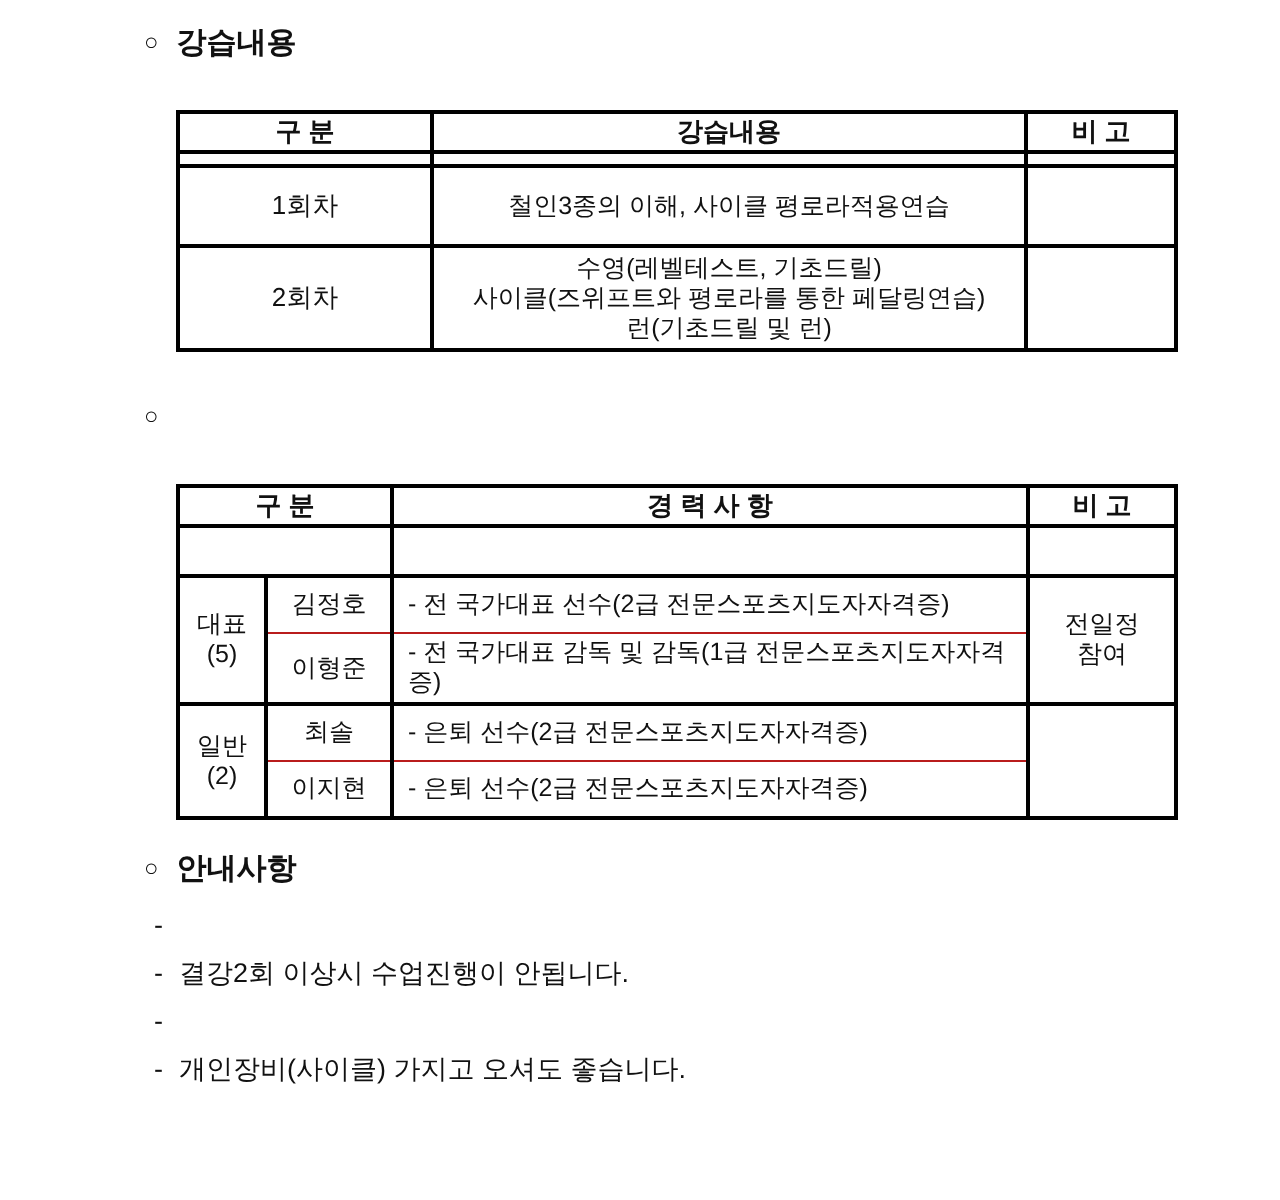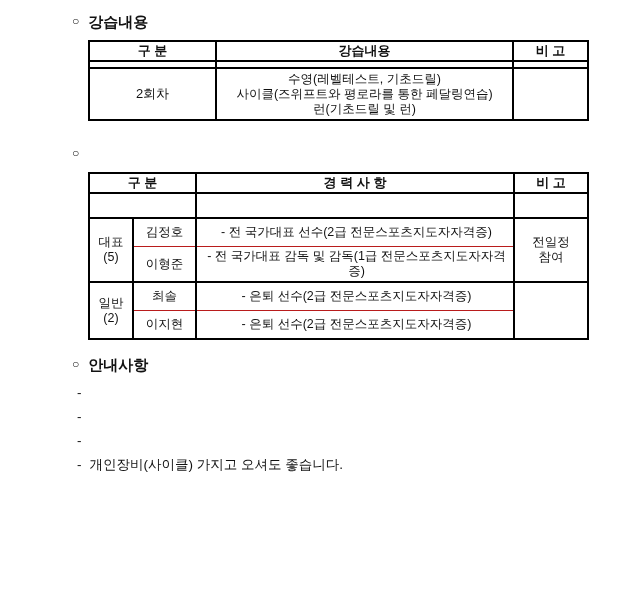--- a/index.html
+++ b/index.html
@@ -11,39 +11,39 @@
   }
   
   .section-heading{
     display:flex;align-items:center;gap:9px;
     margin-left:72px;font-size:15px;font-weight:bold;line-height:18px;
   }
   .section-heading .bullet{font-size:12px;font-weight:normal;transform:translateY(-1px);}
   
   table.doc-table{
     border-collapse:collapse;table-layout:fixed;
-    margin:9px 0 0 88px;width:499px;
+    margin:24px 0 0 88px;width:499px;
     font-size:13px;text-align:center;color:#111;
   }
   .doc-table th,.doc-table td{
     border:2px solid #000;vertical-align:middle;
     padding:2px 4px;line-height:1.2;overflow:hidden;
   }
   .doc-table th{font-weight:bold;height:16px;padding:1px 2px;}
   .hdr-gap td{height:5px;padding:0;border-top:2px solid #000;border-bottom:2px solid #000;}
   .multiline{white-space:pre-line;line-height:1.18;}
   
   .t1 tr.r0 td{height:34px;}
   .t1 tr.r1 td{height:46px;}
   .t1 tr.r2 td{height:42px;}
   .t1 tr.r3 td{height:37px;}
   .t1 td.content-cell{font-size:12.5px;}
   
   .t2 td{height:23px;font-size:12.5px;}
-  .t2 td.career-cell{text-align:center;padding-left:7px;}
+  .t2 td.career-cell{text-align:left;padding-left:7px;}
   .t2 td.thin-below{border-bottom:1px solid #b91c1c;}
   .t2 td.thin-above{border-top:1px solid #8a8a8a;}
   
   .heading-donors{margin-top:24px;}
   .heading-notice{margin-top:16px;}
   
   .notice-list{margin:7px 0 0 77px;font-size:13.5px;}
   .notice-item{display:flex;gap:8px;line-height:24px;align-items:baseline;}
   .notice-item .dash{flex:0 0 auto;}
 </style>
@@ -65,20 +65,25 @@
       </colgroup>
     <tbody>
       <tr>
         <th>구 분</th>
         <th>강습내용</th>
         <th>비 고</th>
       </tr>
       <tr class="hdr-gap">
         <td></td>
         <td></td>
+        <td></td>
+      </tr>
+      <tr class="r0">
+        <td>1회차</td>
+        <td class="content-cell multiline">철인3종의 이해, 사이클 평로라적용연습</td>
         <td></td>
       </tr>
       <tr class="r1">
         <td>2회차</td>
         <td class="content-cell multiline">수영(레벨테스트, 기초드릴)
 사이클(즈위프트와 평로라를 통한 페달링연습)
 런(기초드릴 및 런)</td>
         <td></td>
       </tr>
     </tbody>
@@ -136,20 +141,21 @@
     <span class="bullet">○</span>
     <span>안내사항</span>
   </div>
 
   <div class="notice-list">
     <div class="notice-item">
       <span class="dash">-</span>
     </div>
     <div class="notice-item">
       <span class="dash">-</span>
+      <span>결강2회 이상시 수업진행이 안됩니다.</span>
     </div>
     <div class="notice-item">
       <span class="dash">-</span>
     </div>
     <div class="notice-item">
       <span class="dash">-</span>
       <span>개인장비(사이클) 가지고 오셔도 좋습니다.</span>
     </div>
 
   </div>

